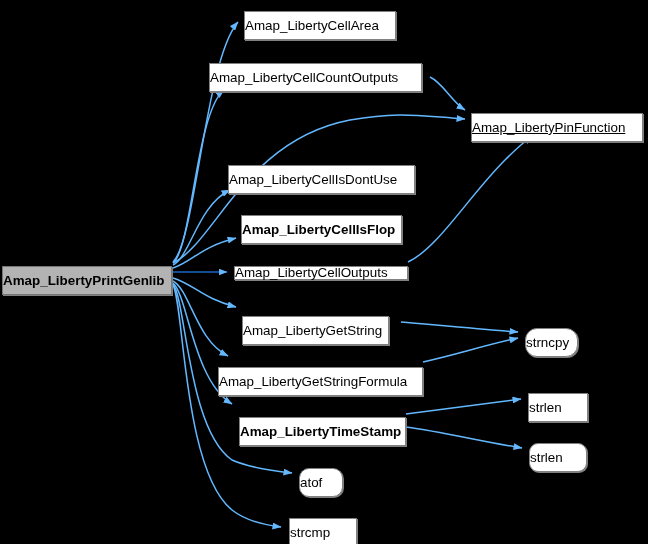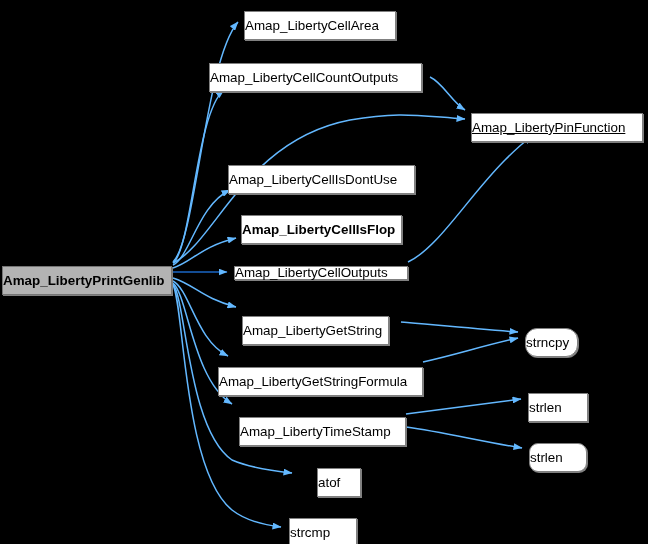--- a/index.html
+++ b/index.html
@@ -84,24 +84,24 @@
       </div>
       <div class="node" style="left: 234px; top: 258px; width: 174px; height: 14px;">
         <span>Amap_LibertyCellOutputs</span>
       </div>
       <div class="node" style="left: 242px; top: 308px; width: 147px; height: 29px;">
         <span>Amap_LibertyGetString</span>
       </div>
       <div class="node" style="left: 218px; top: 359px; width: 205px; height: 29px;">
         <span>Amap_LibertyGetStringFormula</span>
       </div>
-      <div class="node" style="left: 239px; top: 409px; width: 167px; height: 29px;">
+      <div class="node" style="left: 239px; top: 409px; width: 167px; height: 29px; font-weight: bold;">
         <span>Amap_LibertyTimeStamp</span>
       </div>
-      <div class="node" style="left: 317px; top: 460px; width: 44px; height: 29px;">
+      <div class="node" style="left: 299px; top: 460px; width: 44px; height: 29px; border-radius: 10px;">
         <span>atof</span>
       </div>
       <div class="node" style="left: 289px; top: 510px; width: 68px; height: 29px;">
         <span>strcmp</span>
       </div>
       <div class="node" style="left: 525px; top: 320px; width: 53px; height: 29px; border-radius: 12px;">
         <span>strncpy</span>
       </div>
       <div class="node" style="left: 528px; top: 385px; width: 60px; height: 29px;">
         <span>strlen</span>

